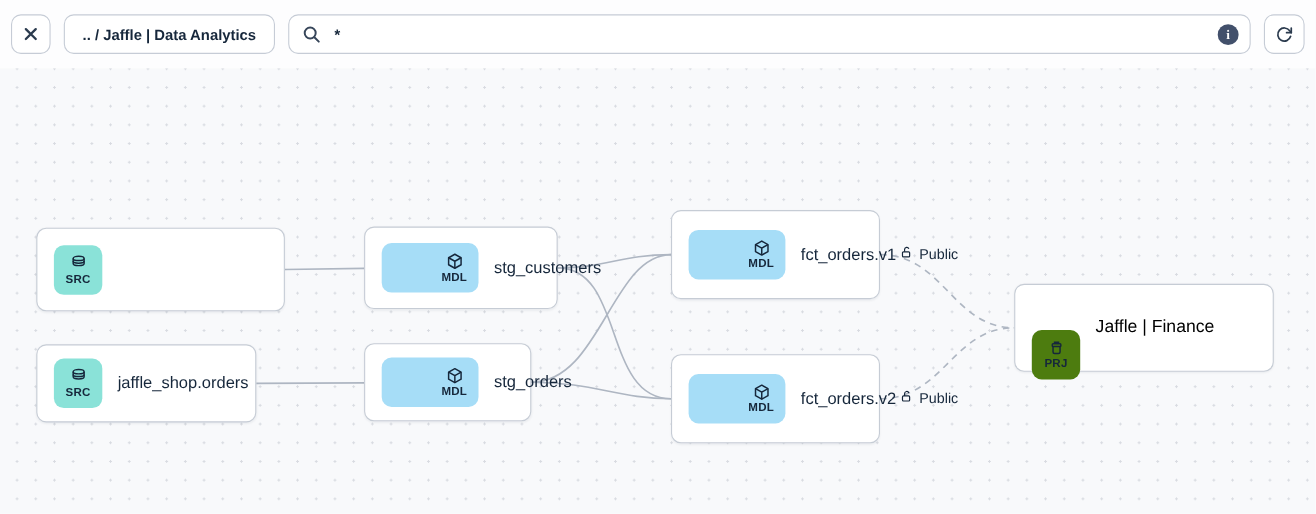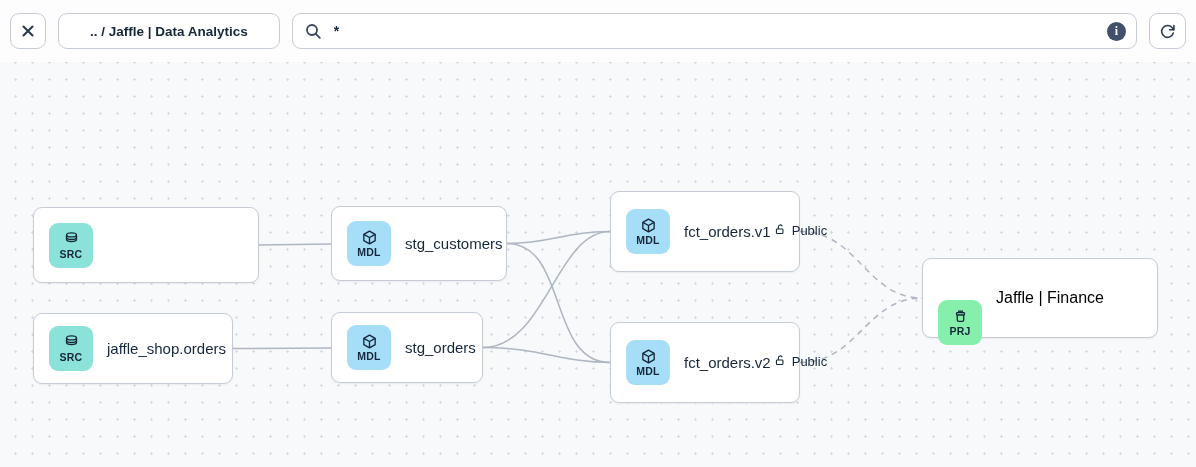--- a/index.html
+++ b/index.html
@@ -13,21 +13,21 @@
     position:absolute;left:0;top:0;width:1196px;height:62px;
     background:#fdfdfe;display:flex;align-items:center;gap:12px;
     padding:0 10px;box-sizing:border-box;z-index:5;
   }
   .tb-btn{
     background:#fff;border:1px solid #c6ccd6;border-radius:9px;
     height:36px;display:flex;align-items:center;justify-content:center;
     box-sizing:border-box;cursor:pointer;color:#2b3b4e;
   }
   .close-btn{width:36px;flex:0 0 auto;}
-  .crumb-btn{padding:0 31px;flex:0 0 auto;font-size:13.5px;font-weight:700;color:#16273b;}
+  .crumb-btn{padding:0 16px;flex:0 0 auto;font-size:13.5px;font-weight:700;color:#16273b;}
   .searchbox{
     flex:1 1 auto;height:36px;background:#fff;border:1px solid #c6ccd6;
     border-radius:9px;display:flex;align-items:center;gap:10px;
     padding:0 10px 0 12px;box-sizing:border-box;
   }
   .searchbox input{
     flex:1 1 auto;border:none;outline:none;background:transparent;
     font-family:"Liberation Sans",sans-serif;font-size:14px;font-weight:700;color:#16273b;
   }
   .info-dot{
@@ -55,22 +55,22 @@
     box-sizing:border-box;cursor:pointer;
   }
   .tile{
     width:44px;height:45px;border-radius:9px;flex:0 0 auto;
     display:flex;flex-direction:column;align-items:center;justify-content:center;
     gap:1px;color:#16273b;
   }
   .tile svg{display:block;}
   .tile .badge{font-size:10.5px;font-weight:700;letter-spacing:.2px;line-height:1;}
   .tile.src{background:#8ae2d8;text-align:center;}
-  .tile.mdl{background:#a6ddf7;}
-  .tile.prj{background:#86efac;margin-top:48px;}
+  .tile.mdl{background:#a6ddf7;padding-left:44px;}
+  .tile.prj{background:#4d7c0f;margin-top:48px;}
   .node .title{font-size:15px;font-weight:500;color:#16273b;white-space:nowrap;}
   .node .txtcol{display:flex;flex-direction:row;gap:3px;}
   .accessrow{display:flex;align-items:flex-start;gap:5px;font-size:13px;color:#16273b;}
   .prj-sub{font-size:12.5px;font-weight:600;color:#16273b;white-space:nowrap;}
   .prj-title{font-size:16px;font-weight:500;color:#000000;white-space:nowrap;}
   .ic{flex:0 0 auto;display:flex;align-items:center;}
 </style>
 </head>
 <body>
 

